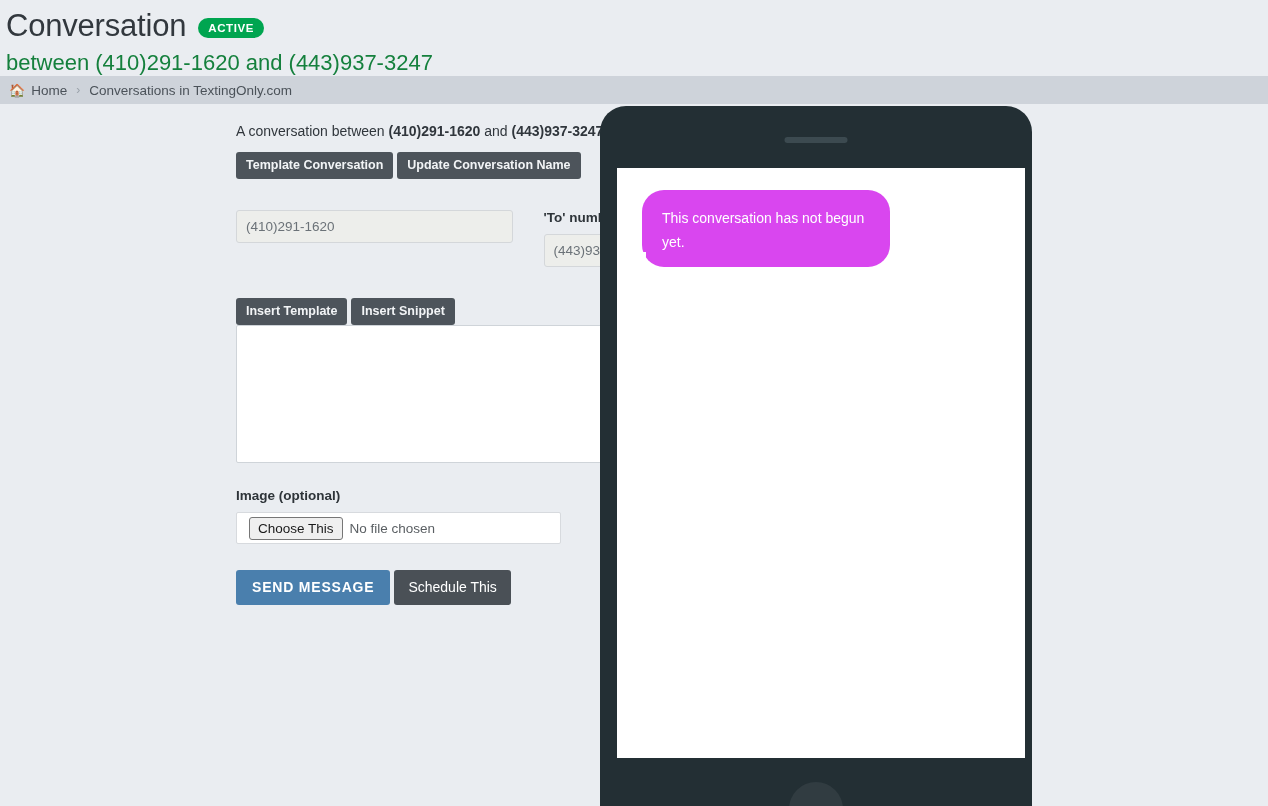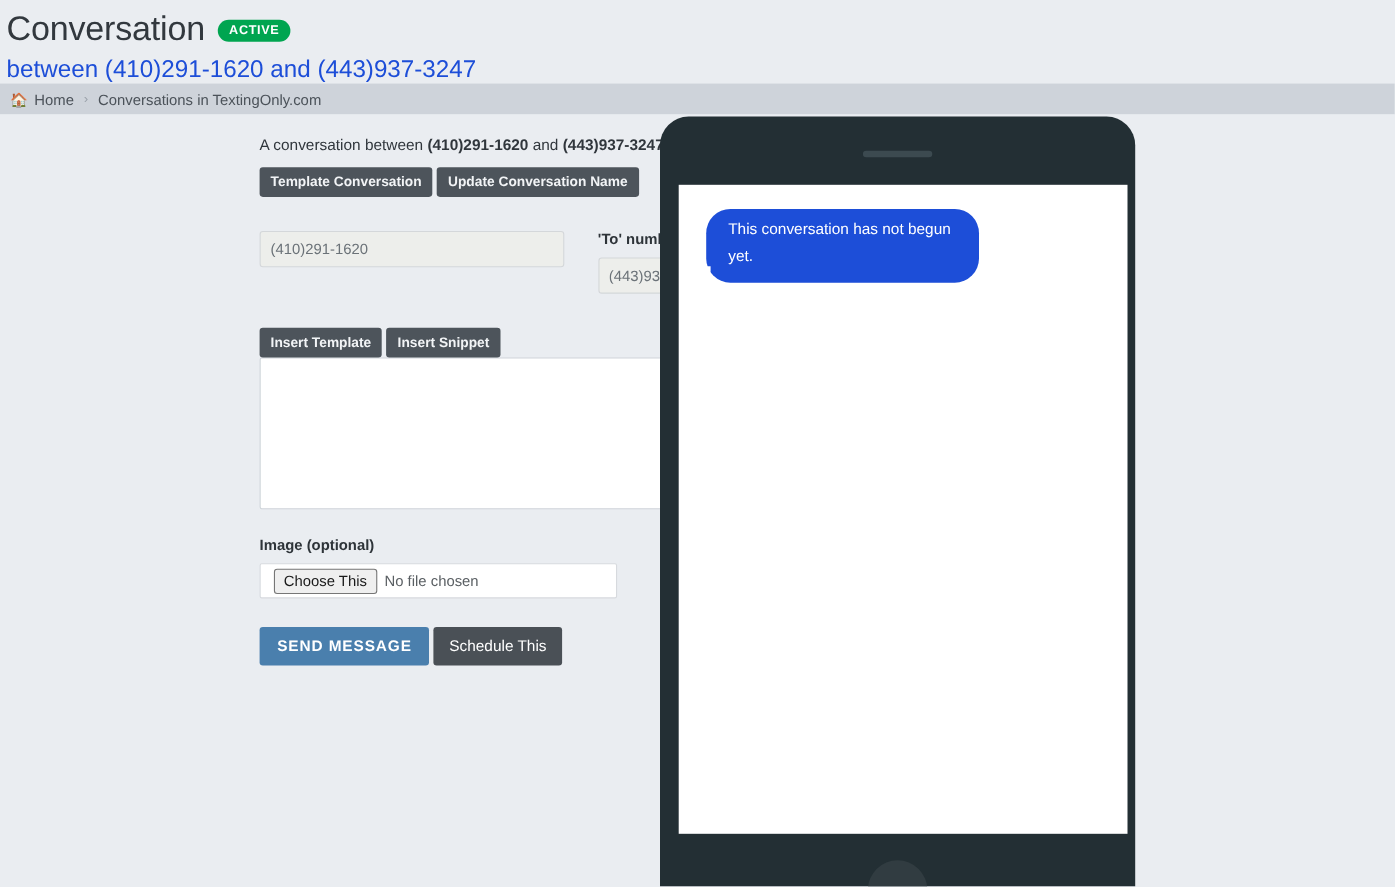--- a/index.html
+++ b/index.html
@@ -39,21 +39,21 @@
     font-weight: 700;
     letter-spacing: 0.6px;
     padding: 4px 10px 3px 10px;
     border-radius: 11px;
     line-height: 13px;
     margin-top: 3px;
   }
   #page-subtitle {
     font-size: 22px;
     font-weight: 400;
-    color: #1d4ed8;
+    color: #15803d;
     line-height: 30px;
     margin-top: 2px;
   }
 
   
   #breadcrumb-bar {
     background: #ced3da;
     height: 28px;
     display: flex;
     align-items: center;
@@ -261,25 +261,25 @@
     width: 54px;
     height: 54px;
     border-radius: 50%;
     background: #313c41;
   }
 
   #chat-bubble {
     position: relative;
     margin: 22px 0 16px 25px;
     max-width: 248px;
-    background: #1d4ed8;
+    background: #d946ef;
     color: #ffffff;
     font-size: 14px;
     line-height: 24px;
-    padding: 6px 18px 13px 20px;
+    padding: 16px 18px 13px 20px;
     border-radius: 22px;
   }
   #chat-bubble::after {
     content: "";
     position: absolute;
     left: -9px;
     bottom: -1px;
     width: 26px;
     height: 24px;
     background: #232f34;

